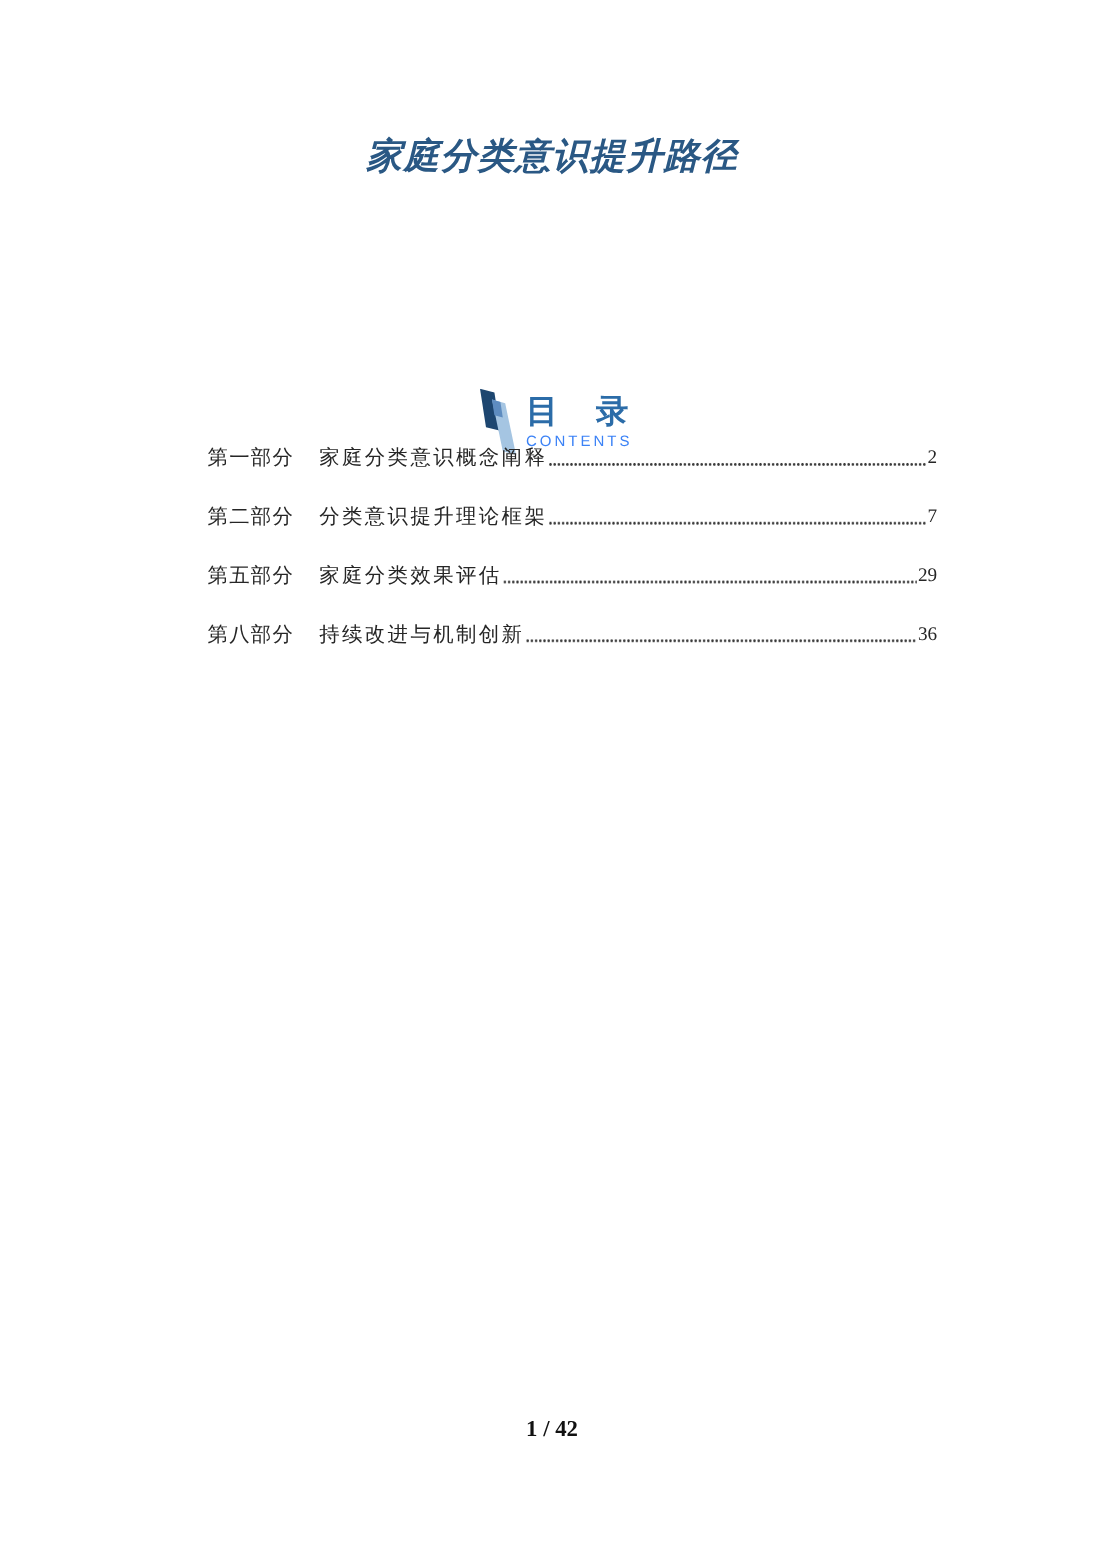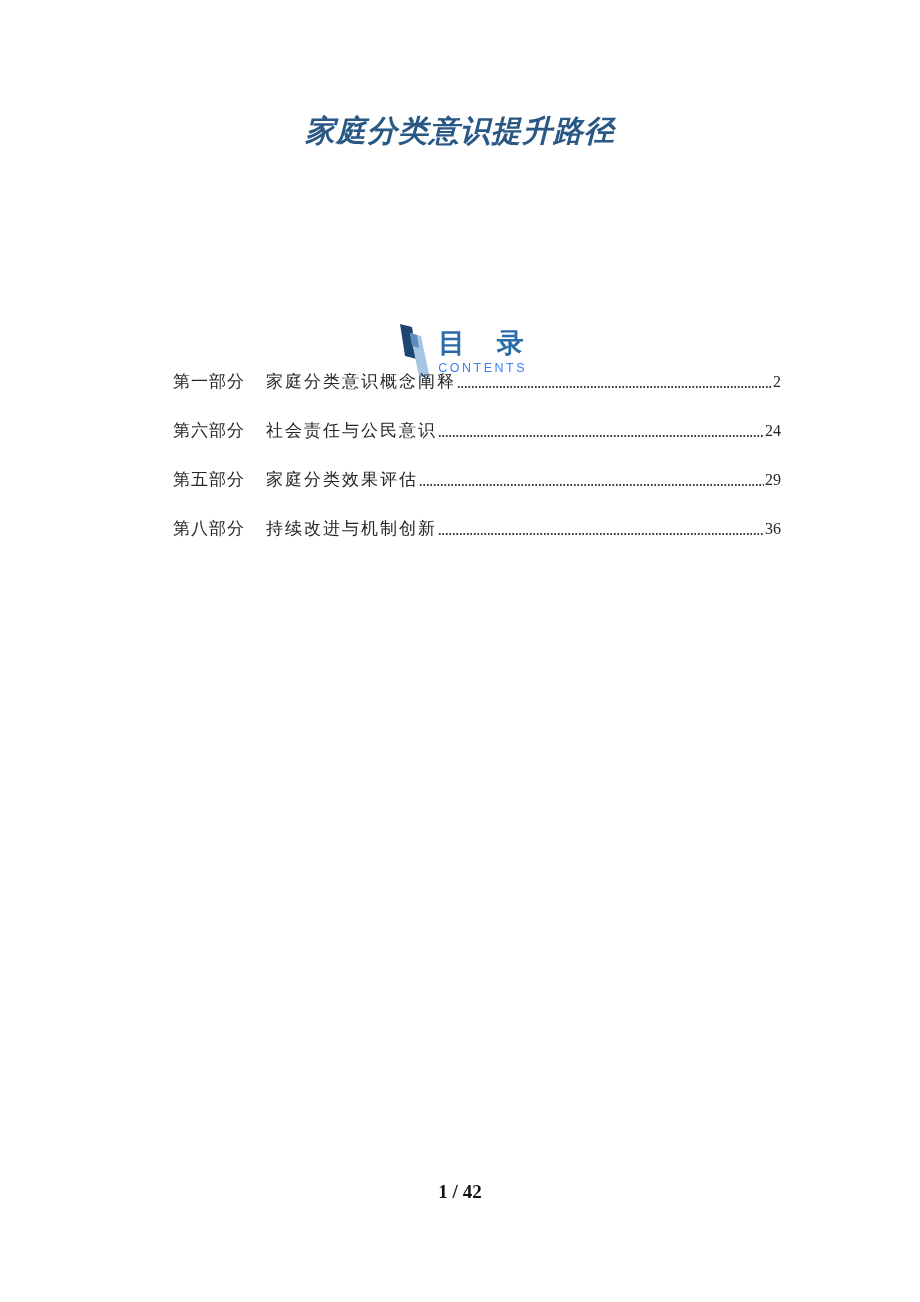--- a/index.html
+++ b/index.html
@@ -133,30 +133,30 @@
 
   <div class="toc-entries">
 
     <div class="toc-row">
       <span class="toc-label">第一部分</span>
       <span class="toc-title">家庭分类意识概念阐释</span>
       <span class="toc-dots"></span>
       <span class="toc-page">2</span>
     </div>
 
+    <div class="toc-row">
+      <span class="toc-label">第二部分</span>
+      <span class="toc-title">分类意识提升理论框架</span>
+      <span class="toc-dots"></span>
+      <span class="toc-page">7</span>
+    </div>
 
 
 
 
-    <div class="toc-row">
-      <span class="toc-label">第六部分</span>
-      <span class="toc-title">社会责任与公民意识</span>
-      <span class="toc-dots"></span>
-      <span class="toc-page">24</span>
-    </div>
 
     <div class="toc-row">
       <span class="toc-label">第五部分</span>
       <span class="toc-title">家庭分类效果评估</span>
       <span class="toc-dots"></span>
       <span class="toc-page">29</span>
     </div>
 
     <div class="toc-row">
       <span class="toc-label">第八部分</span>

